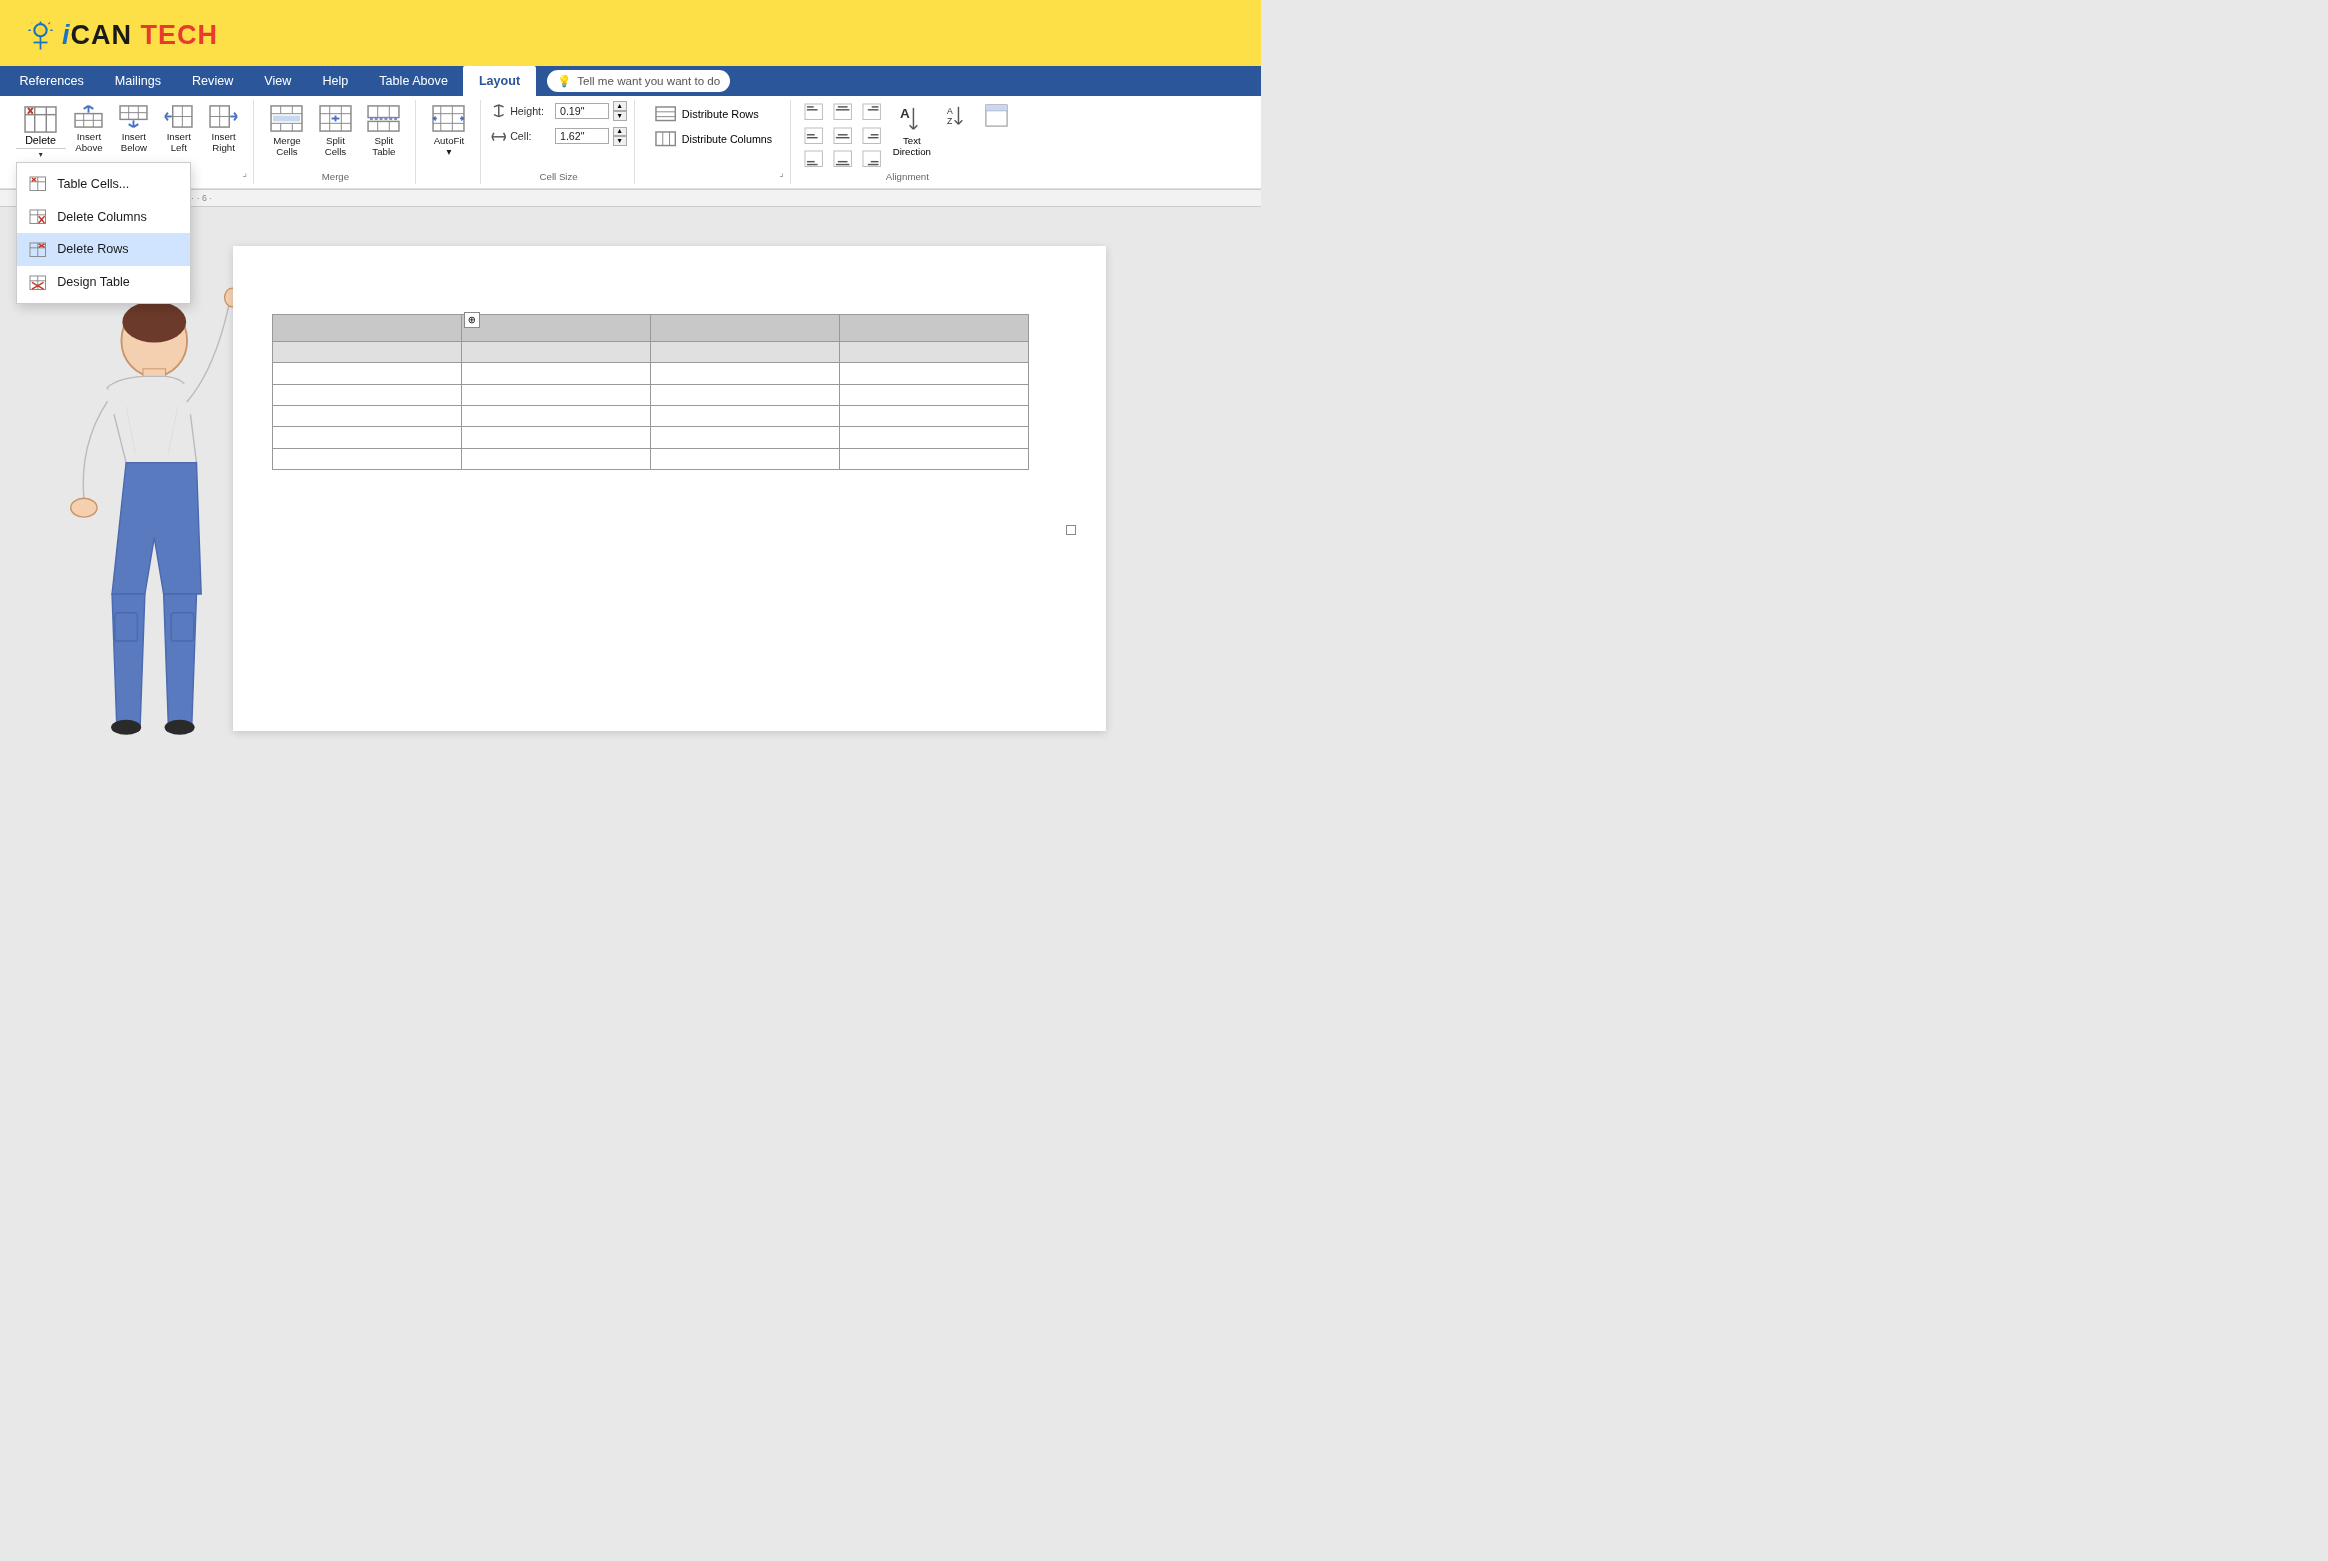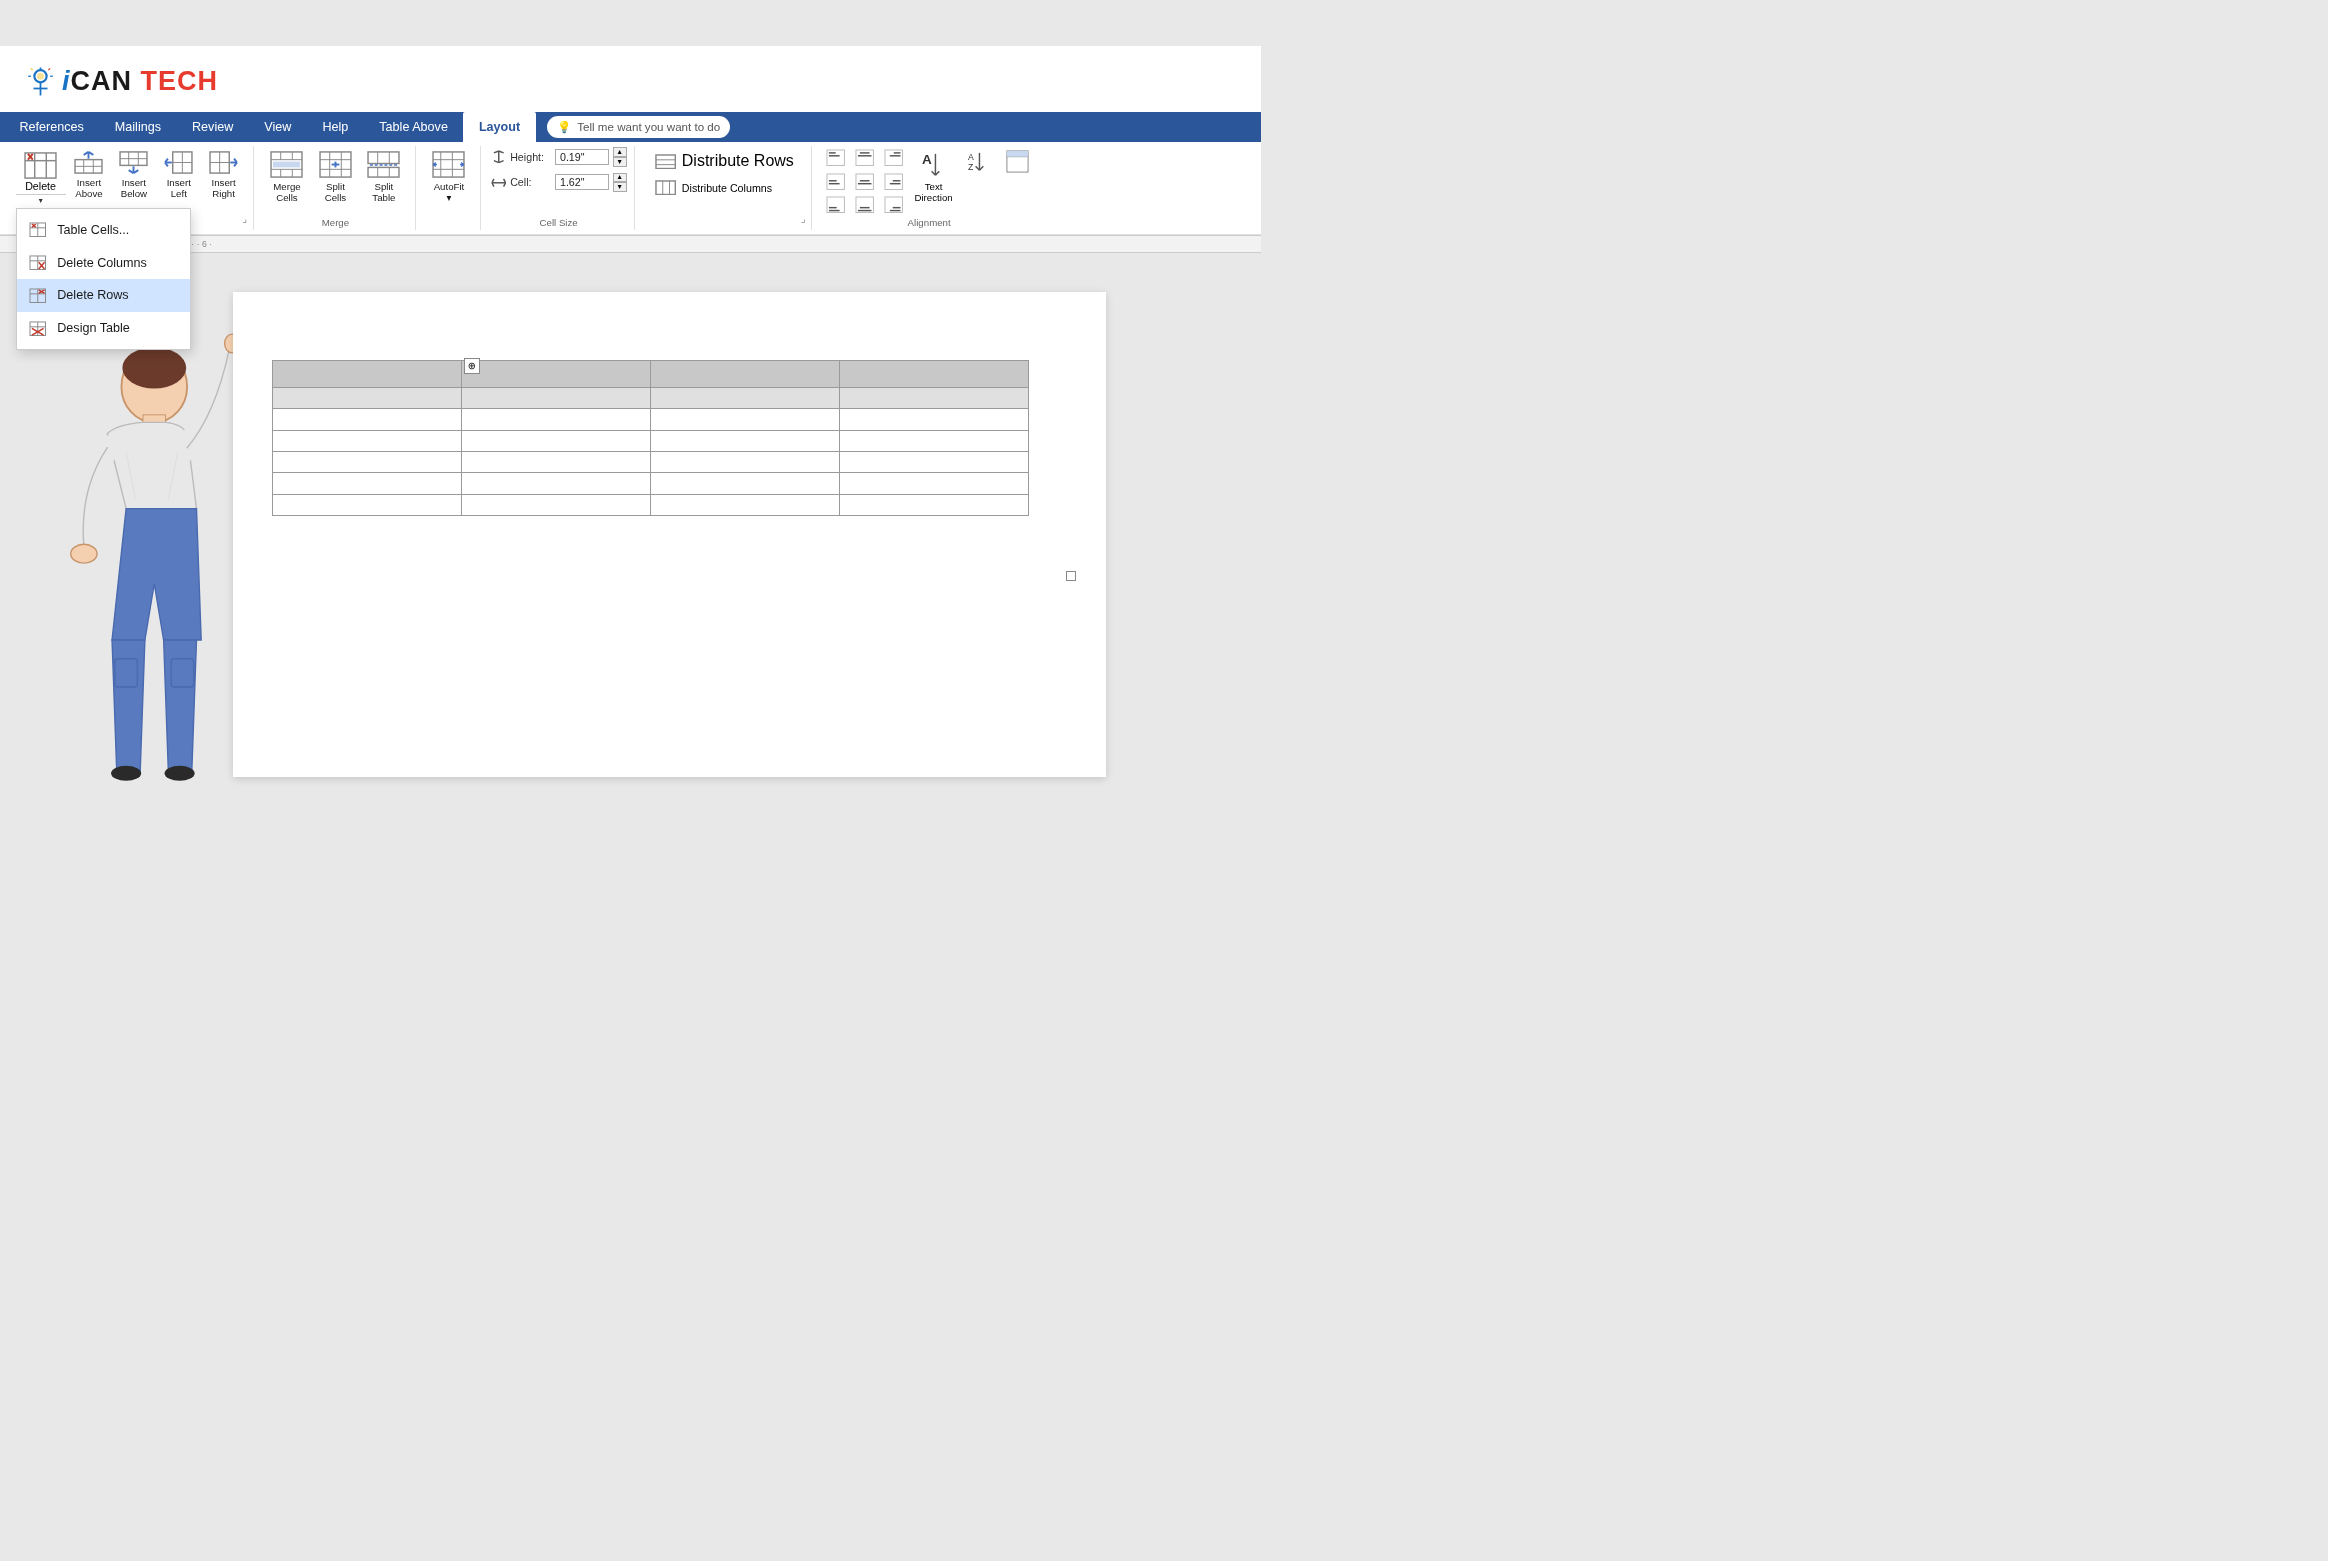--- a/index.html
+++ b/index.html
@@ -6,25 +6,24 @@
     body {
       background: #e8e8e8;
       font-family: 'Segoe UI', Arial, sans-serif;
       font-size: 11.6px;
       width: 1261px;
       min-height: 873px;
     }
 
     
     .logo-area {
-      background: #ffffff;
+      background: #fde047;
       padding: 17.5px 23px 13.6px 23px;
       display: flex;
       align-items: center;
-      margin-top: 46px;
     }
     .logo-text {
       font-size: 27px;
       font-weight: bold;
       letter-spacing: 1px;
     }
     .logo-i { color: #1a73c4; font-style: italic; }
     .logo-can { color: #1a1a1a; }
     .logo-tech { color: #e63b2e; }
     .logo-icon {
@@ -631,21 +630,21 @@
     </div>
 
     <div class="ribbon-group">
       <div class="distribute-group">
         <div class="distribute-row">
           <svg width="21.3" height="15.5" viewBox="0 0 22 16">
             <rect x="1" y="1" width="20" height="14" fill="none" stroke="#888" stroke-width="1.5"></rect>
             <line x1="1" y1="6" x2="21" y2="6" stroke="#888"></line>
             <line x1="1" y1="11" x2="21" y2="11" stroke="#888"></line>
           </svg>
-          <span style="font-size:16px;">Distribute Rows</span>
+          <span style="font-size:11px;">Distribute Rows</span>
         </div>
         <div class="distribute-row">
           <svg width="21.3" height="15.5" viewBox="0 0 22 16">
             <rect x="1" y="1" width="20" height="14" fill="none" stroke="#888" stroke-width="1.5"></rect>
             <line x1="8" y1="1" x2="8" y2="15" stroke="#888"></line>
             <line x1="15" y1="1" x2="15" y2="15" stroke="#888"></line>
           </svg>
           <span style="font-size:10.7px;">Distribute Columns</span>
         </div>
       </div>

